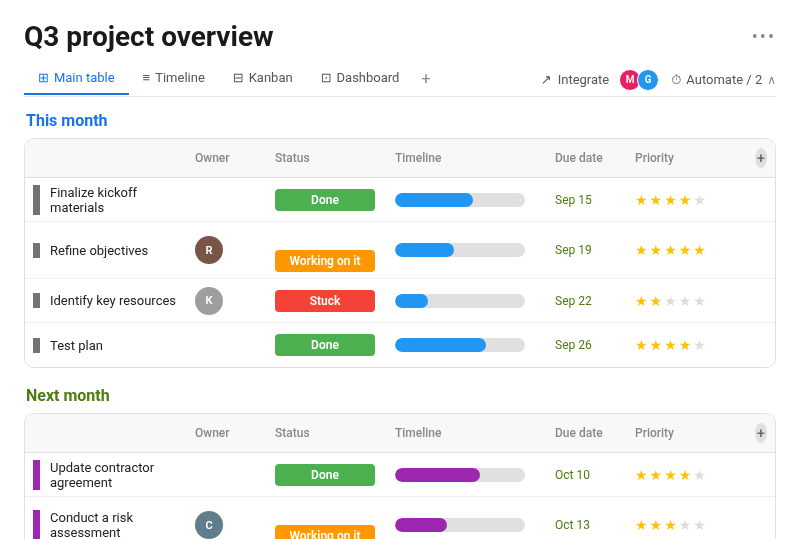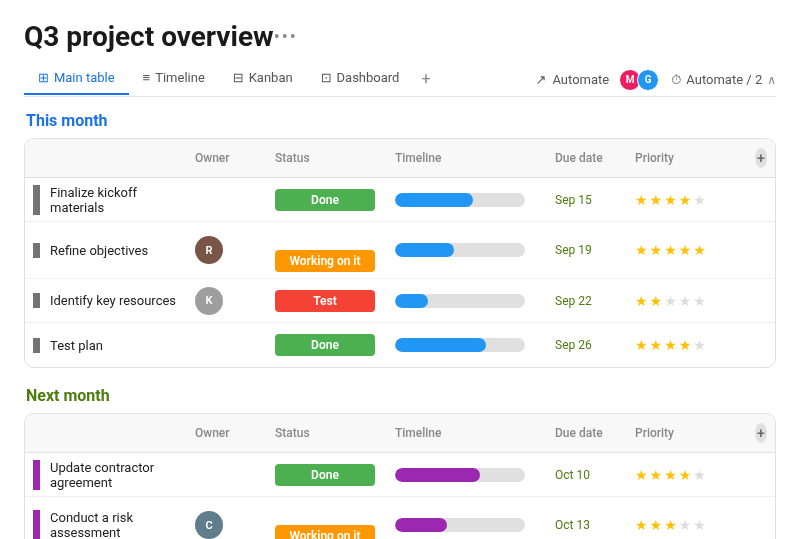--- a/index.html
+++ b/index.html
@@ -10,20 +10,21 @@
       height: 539px;
       overflow: hidden;
       color: #333;
     }
     .app-container {
       padding: 20px 24px 16px;
     }
     .header-row {
       display: flex;
       align-items: center;
+      justify-content: space-between;
       margin-bottom: 10px;
     }
     .page-title {
       font-size: 28px;
       font-weight: 700;
       color: #1a1a1a;
     }
     .more-icon {
       color: #888;
       font-size: 18px;
@@ -252,21 +253,21 @@
       <span>Kanban</span>
     </div>
     <div class="tab">
       <span class="tab-icon">⊡</span>
       <span>Dashboard</span>
     </div>
     <div class="tab-add">+</div>
     <div class="tab-right">
       <div class="integrate-btn">
         <span>↗</span>
-        <span>Automate</span>
+        <span>Integrate</span>
         <div class="avatar-group">
           <div class="avatar-sm" style="background:#e91e63; margin-left:4px;">M</div>
           <div class="avatar-sm" style="background:#2196f3;">G</div>
         </div>
       </div>
       <div class="automate-btn">
         <span>⏱</span>
         <span>Automate / 2</span>
         <span class="chevron-icon">∧</span>
       </div>
@@ -347,21 +348,21 @@
             <div class="cell"></div>
           </div>
           <div class="table-row">
             <div class="cell">
               <div class="task-name ">Identify key resources</div>
             </div>
             <div class="cell">
               <div class="owner-avatar" style="background: rgb(158, 158, 158);">K</div>
             </div>
             <div class="cell">
-              <div class="status-badge status-stuck">Test</div>
+              <div class="status-badge status-stuck">Stuck</div>
             </div>
             <div class="cell">
               <div class="timeline-track">
                 <div class="timeline-fill" style="width: 25%; background: rgb(33, 150, 243);"></div>
               </div>
             </div>
             <div class="cell">
               <span class="due-date">Sep 22</span>
             </div>
             <div class="cell">

